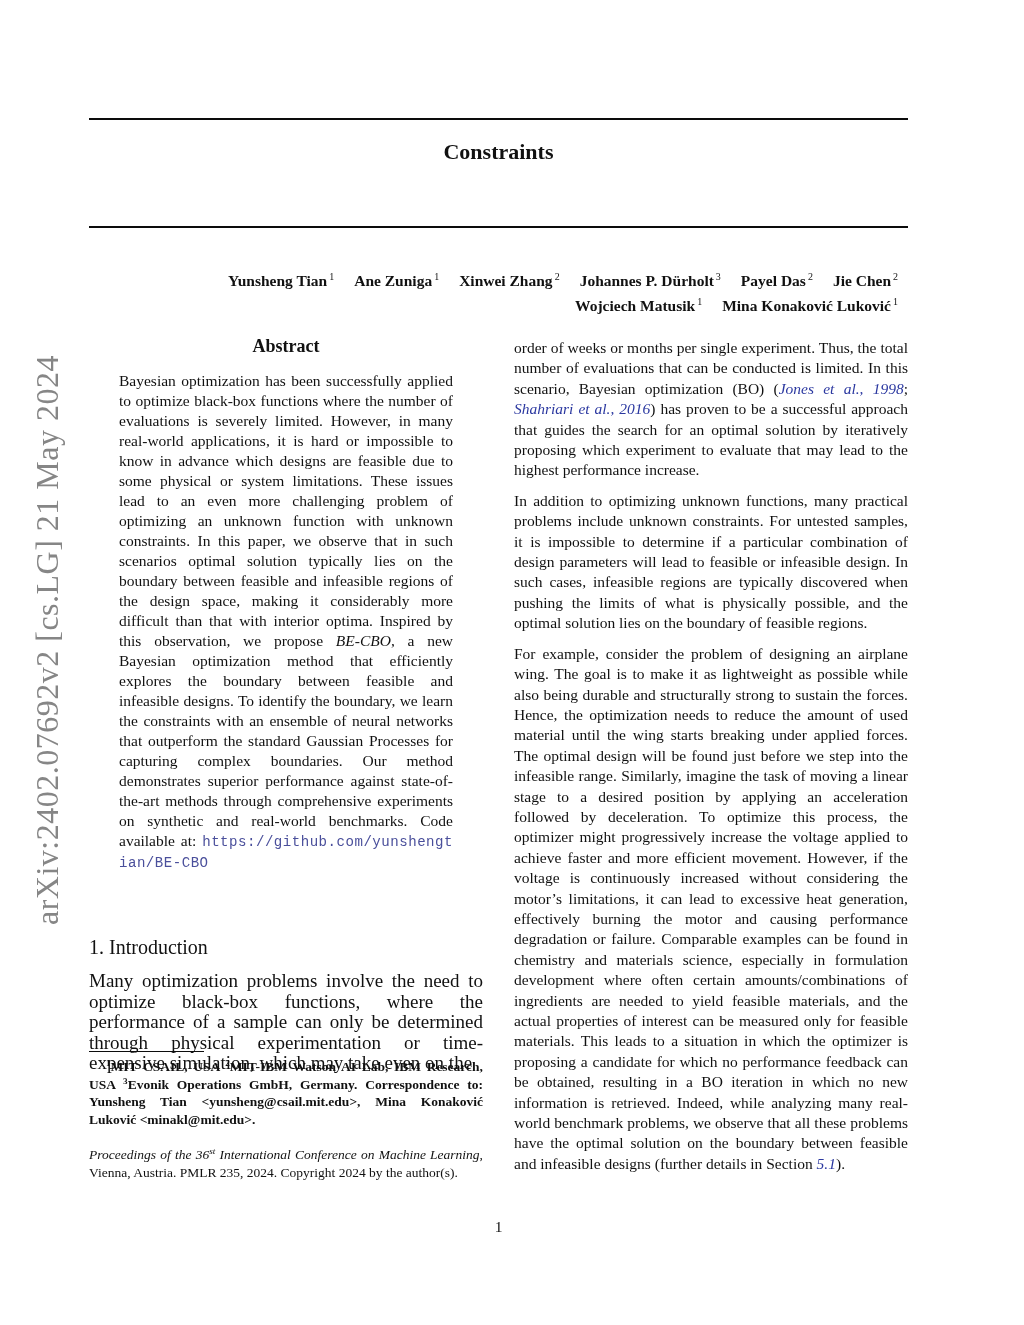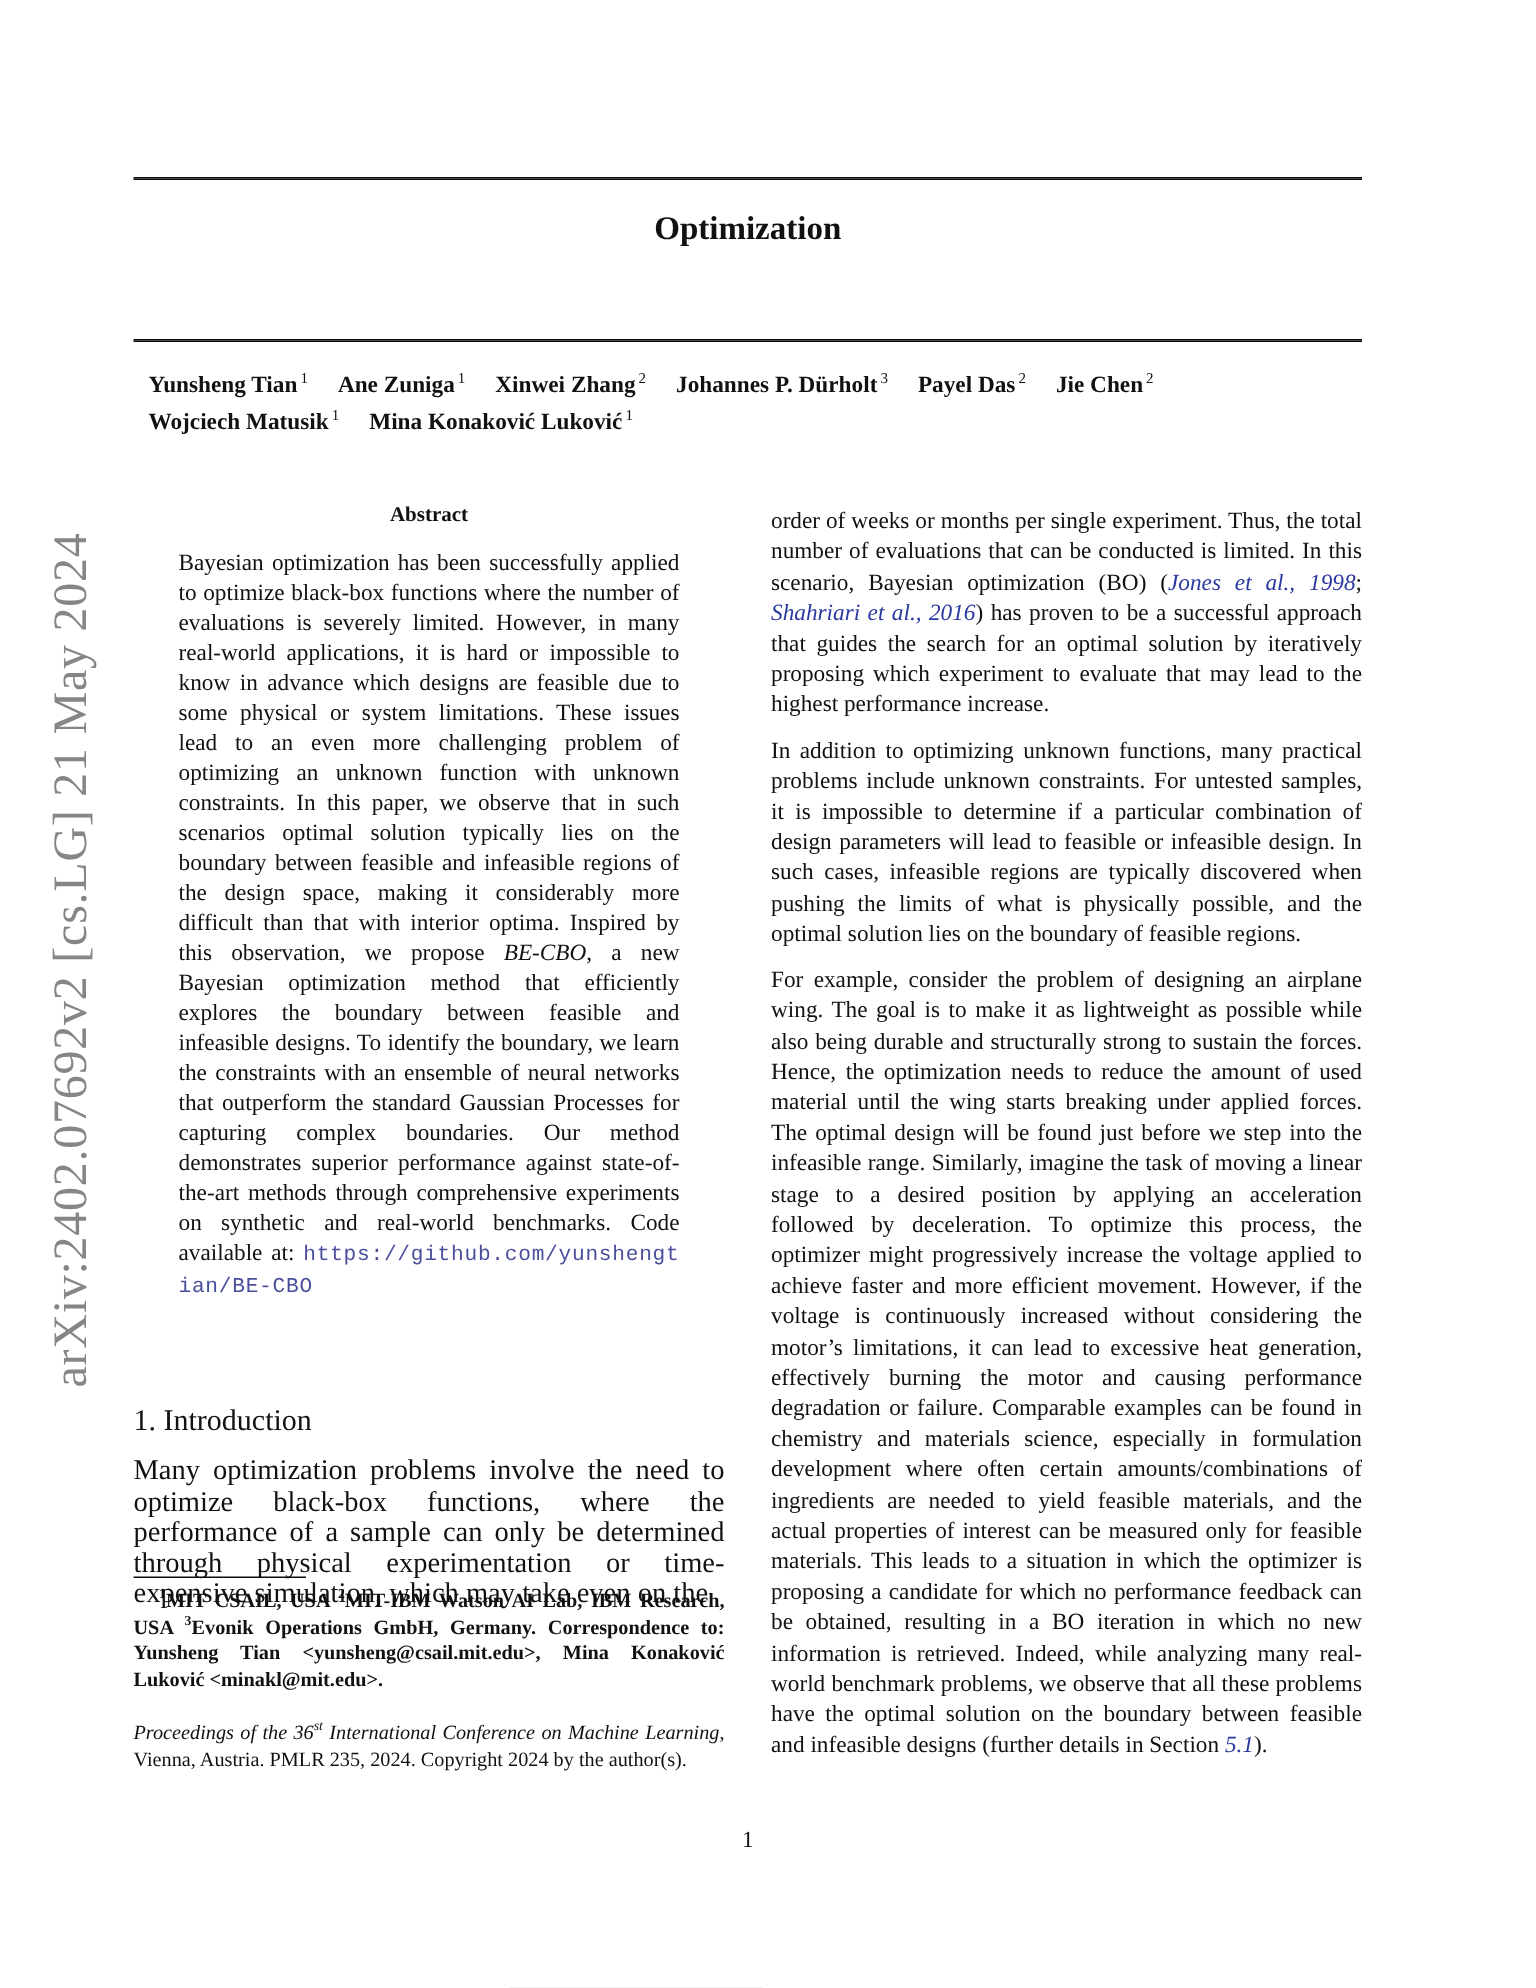--- a/index.html
+++ b/index.html
@@ -28,29 +28,29 @@
     border-top: 1.6px solid #0c0c0c; border-bottom: 1.2px solid #0c0c0c;
     box-sizing: border-box;
   }
   .rule-top { top: 118px; }
   .rule-bottom { top: 226px; }
   .title {
     position: absolute; top: 136px; left: 0; width: 819px;
     text-align: center; font-weight: bold; font-size: 22px; line-height: 31px;
   }
   .authors {
-    position: absolute; top: 244px; left: 0; width: 819px;
-    text-align: left; font-size: 15.5px; line-height: 25px;
+    position: absolute; top: 268px; left: 0; width: 819px;
+    text-align: right; font-size: 15.5px; line-height: 25px;
   }
   .author { font-weight: bold; margin: 0 10px; white-space: nowrap; }
   .author .asup { font-weight: normal; font-size: 10px; vertical-align: super; line-height: 0; margin-left: 2px; }
   .col-left  { position: absolute; left: 0;   top: 0; width: 394px; }
   .col-right { position: absolute; left: 425px; top: 338px; width: 394px; }
   .abstract-block { position: absolute; top: 336px; left: 30px; width: 334px; }
-  .abstract-heading { text-align: center; font-weight: bold; font-size: 14px; margin-bottom: 14px; }
+  .abstract-heading { text-align: center; font-weight: bold; font-size: 18px; margin-bottom: 14px; }
   .abstract-body { font-size: 15.5px; line-height: 20px; text-align: justify; }
   .section-heading { position: absolute; top: 936px; left: 0; width: 394px; font-weight: normal; font-size: 20px; }
   .intro-para { position: absolute; top: 971px; left: 0; width: 394px; font-size: 19px; line-height: 20.5px; text-align: justify; }
   .para { font-size: 15.5px; line-height: 20.4px; text-align: justify; margin: 0 0 10px 0; }
   .footnote-block { position: absolute; top: 1051px; left: 0; width: 394px; font-weight: bold; }
   .footnote-rule { width: 115px; border-top: 1.2px solid #0c0c0c; margin-bottom: 6px; }
   .footnote-text { font-size: 13.5px; line-height: 17.5px; text-align: justify; text-indent: 17px; }
   .proceedings { position: absolute; top: 1146px; left: 0; width: 394px; font-size: 13.5px; line-height: 18px; text-align: justify; }
   .page-number { position: absolute; top: 1218px; left: 0; width: 819px; text-align: center; font-size: 15.5px; }
   .seg-i { font-style: italic; }
@@ -70,21 +70,21 @@
 
 <div class="page">
 
   <div class="watermark">arXiv:2402.07692v2  [cs.LG]  21 May 2024</div>
 
   <div class="content">
 
     <div class="rule rule-top"></div>
 
     <div class="title">
-      <div>Optimization</div>
+      <div>Constraints</div>
     </div>
 
     <div class="rule rule-bottom"></div>
 
     <div class="authors">
       <div><span class="author"><span>Yunsheng Tian</span><span class="asup">1</span></span><span class="author"><span>Ane Zuniga</span><span class="asup">1</span></span><span class="author"><span>Xinwei Zhang</span><span class="asup">2</span></span><span class="author"><span>Johannes P. Dürholt</span><span class="asup">3</span></span><span class="author"><span>Payel Das</span><span class="asup">2</span></span><span class="author"><span>Jie Chen</span><span class="asup">2</span></span></div>
       <div><span class="author"><span>Wojciech Matusik</span><span class="asup">1</span></span><span class="author"><span>Mina Konaković Luković</span><span class="asup">1</span></span></div>
     </div>
 
     <div class="col-left">

